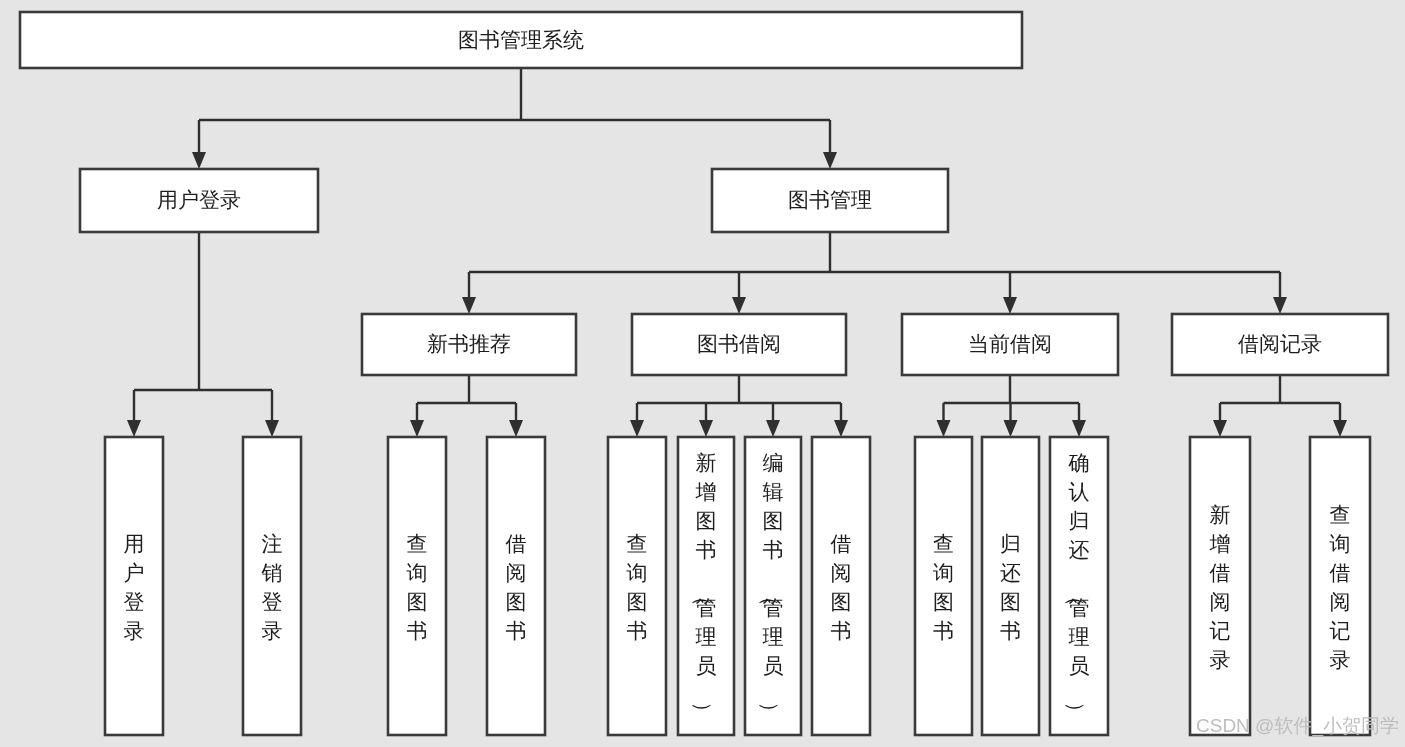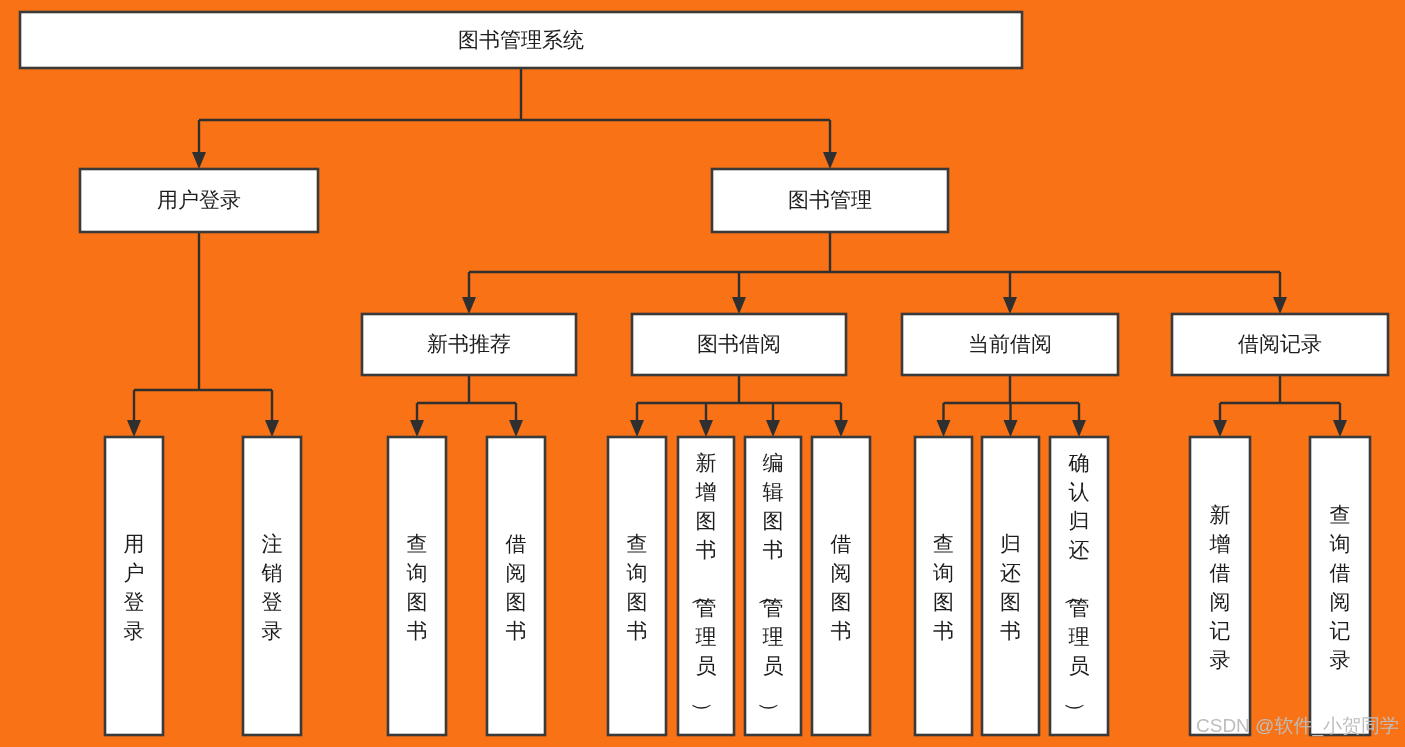--- a/index.html
+++ b/index.html
@@ -7,21 +7,21 @@
     padding: 0;
     background: #ffffff;
   }
   body {
     font-family: "Liberation Sans", "DejaVu Sans", sans-serif;
   }
   #diagram-root {
     position: relative;
     width: 1405px;
     height: 747px;
-    background: #f97316;
+    background: #e5e5e5;
     overflow: hidden;
   }
   svg.flow-canvas {
     position: absolute;
     left: 0;
     top: 0;
     width: 1405px;
     height: 747px;
     display: block;
   }

